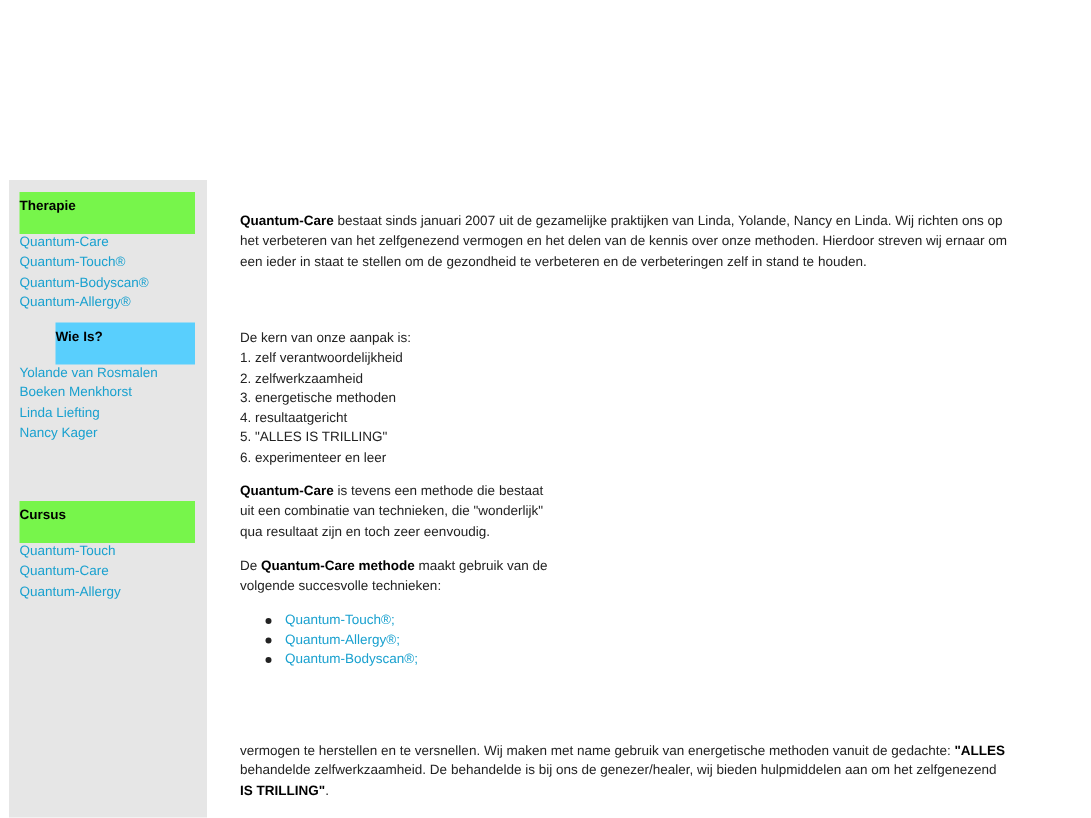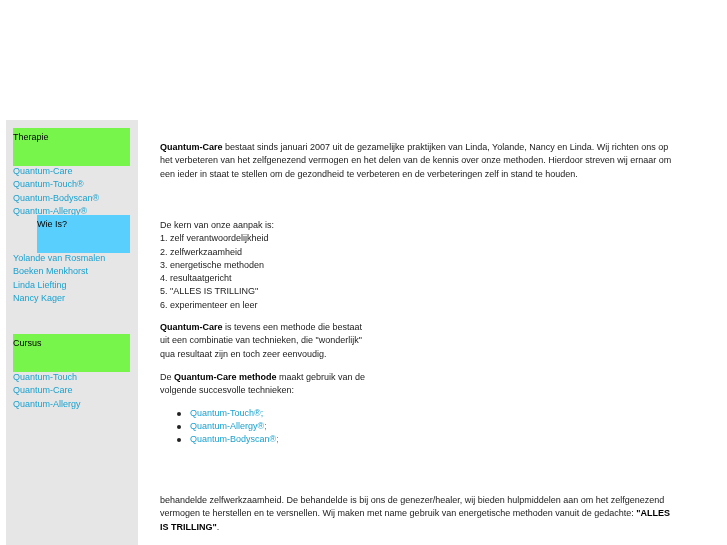--- a/index.html
+++ b/index.html
@@ -7,21 +7,21 @@
       width: 727px; height: 545px; overflow: hidden; position: relative;
       font-family: "Liberation Sans", "DejaVu Sans", sans-serif;
       font-size: 9px; color: #222222;
     }
     .sidebar {
       position: absolute; left: 6px; top: 120px; width: 132px; height: 430px;
       background: #e6e6e6;
     }
     .nav-section { position: absolute; left: 7px; width: 117px; }
     .nav-header {
-      height: 38px; line-height: 18px; font-weight: normal; font-size: 9px;
+      height: 28px; line-height: 18px; font-weight: bold; font-size: 9px;
       color: #000; padding-left: 0px; box-sizing: border-box;
     }
     .nav-header.green { background: #77f54b; }
     .nav-header.blue { background: #59cffd; margin-left: 24px; }
     .nav-links { margin-top: 2px; }
     .nav-link {
       display: block; color: #1aa1cf; text-decoration: none;
       height: 13.3px; line-height: 13.3px; font-size: 9px; white-space: nowrap;
     }
     .content { position: absolute; left: 160px; top: 0; width: 560px; }
@@ -100,17 +100,17 @@
     <div class="list-line"><span>De </span><b>Quantum-Care methode</b><span> maakt gebruik van de</span></div>
     <div class="list-line">volgende succesvolle technieken:</div>
     <ul class="bullets" style="margin-top:9px;">
       <li><a>Quantum-Touch®;</a></li>
       <li><a>Quantum-Allergy®;</a></li>
       <li><a>Quantum-Bodyscan®;</a></li>
     </ul>
   </div>
 
   <div class="para" style="top:494px;">
+    <div class="list-line"><span>vermogen te herstellen en te versnellen. Wij maken met name gebruik van energetische methoden vanuit de gedachte: </span><b>"ALLES</b></div>
     <div class="list-line">behandelde zelfwerkzaamheid. De behandelde is bij ons de genezer/healer, wij bieden hulpmiddelen aan om het zelfgenezend</div>
-    <div class="list-line"><span>vermogen te herstellen en te versnellen. Wij maken met name gebruik van energetische methoden vanuit de gedachte: </span><b>"ALLES</b></div>
     <div class="list-line"><b>IS TRILLING"</b><span>.</span></div>
   </div>
 </div>
 
 </body></html>

